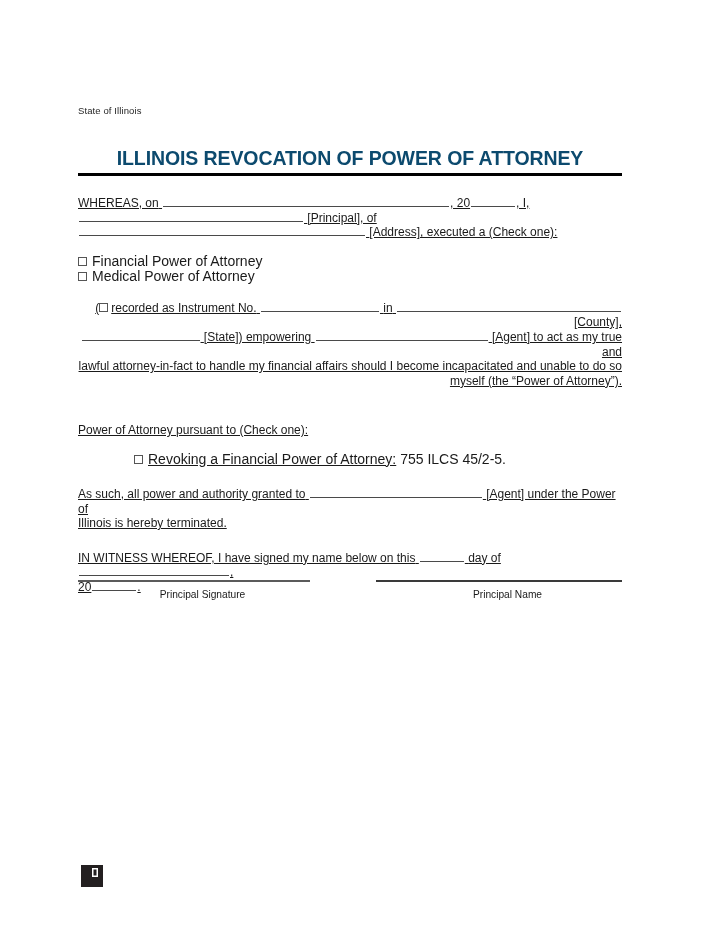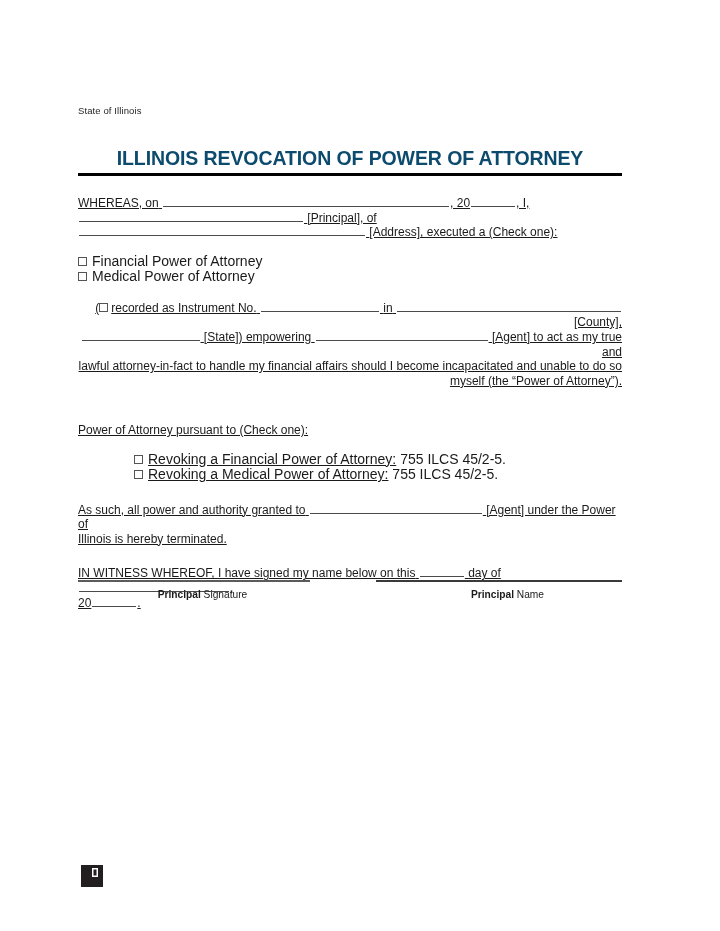--- a/index.html
+++ b/index.html
@@ -128,21 +128,21 @@
     background: #5b5b5b;
     width: 100%;
   }
   .sig-line.dark { background: #3a3a3a; }
   .sig-caption {
     margin-top: 7px;
     text-align: center;
     font-size: 10.2px;
     color: #1a1a1a;
   }
-  .sig-caption b { font-weight: bold; margin-left: 17px; }
+  .sig-caption b { font-weight: normal; margin-left: 17px; }
 
   
   .logo {
     position: absolute;
     left: 80px;
     top: 864px;
     width: 24px;
     height: 24px;
   }
 </style>
@@ -192,23 +192,20 @@
 
     <div class="para gap-lg">
       <br>
       <span>Power of Attorney pursuant to (Check one):</span>
     </div>
 
     <div class="indent-checks">
       <div class="check-row">
         <span class="cbox"></span><span class="u">Revoking a Financial Power of Attorney:</span><span> 755 ILCS 45/2-5.</span>
       </div>
-      <div class="check-row">
-        <span class="cbox"></span><span class="u">Revoking a Medical Power of Attorney:</span><span> 755 ILCS 45/2-5.</span>
-      </div>
     </div>
 
     <div class="para gap-lg">
       <span>As such, all power and authority granted to</span>
       <span class="blank b-xl"></span>
       <span>[Agent] under the Power of</span><br>
       <span>Illinois is hereby terminated.</span>
     </div>
 
     <div class="para gap-lg">

